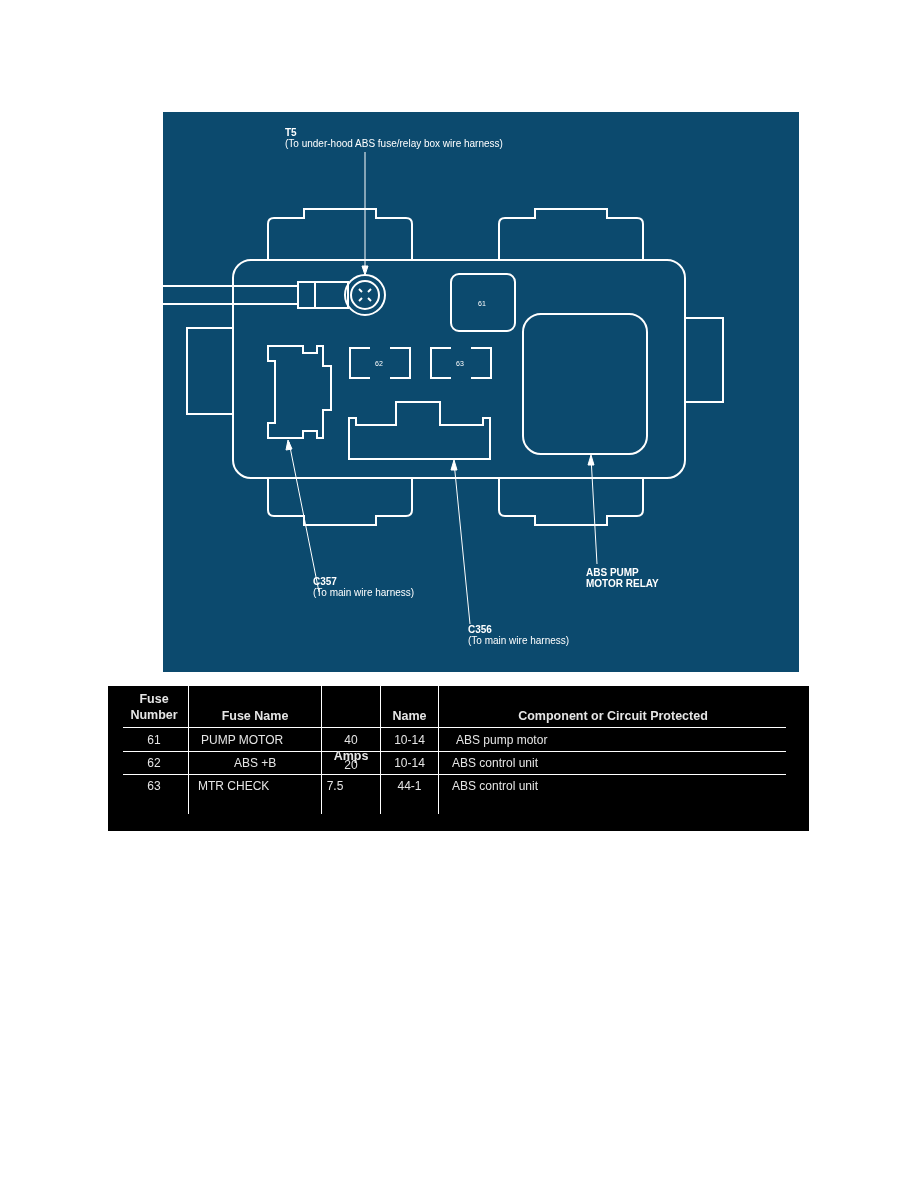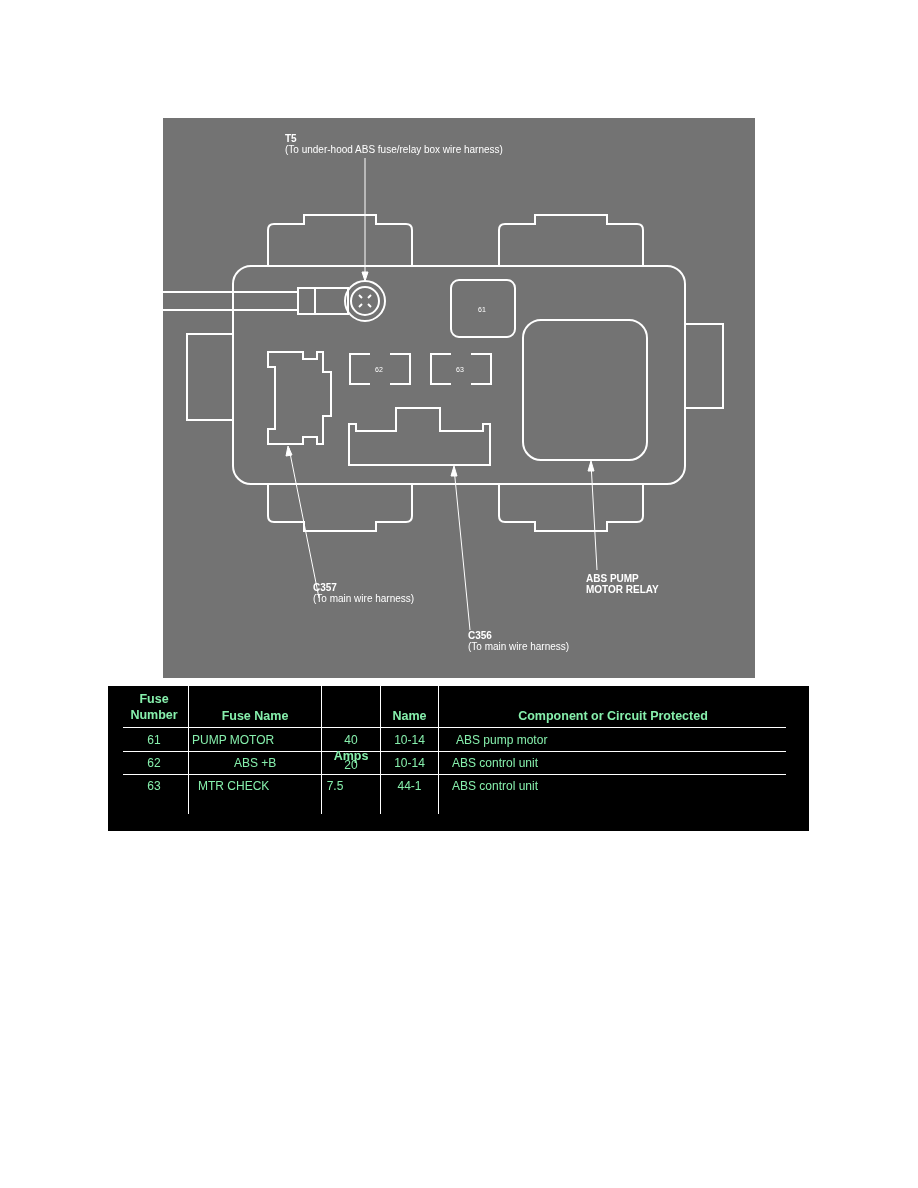--- a/index.html
+++ b/index.html
@@ -1,27 +1,27 @@
 <!DOCTYPE html>
 <html><head>
   <meta charset="utf-8">
   <style>
     html, body { margin: 0; padding: 0; background: #ffffff; }
     body { width: 918px; height: 1188px; position: relative; overflow: hidden;
            font-family: "Liberation Sans", sans-serif; }
-    .diagram { position: absolute; left: 163px; top: 118px; width: 592px; height: 560px;
-               background: #737373; }
+    .diagram { position: absolute; left: 163px; top: 112px; width: 592px; height: 560px;
+               background: #0c4a6e; padding-left: 44px; }
     .diagram svg { position: absolute; left: 0; top: 0; }
     .lbl { position: absolute; color: #ffffff; font-size: 10px; line-height: 11px; white-space: nowrap; }
     .lbl .id { font-weight: bold; display: block; }
     .lbl .desc { display: block; }
     .fuse-tag { position: absolute; color: #ffffff; font-size: 7px; line-height: 8px; }
 
     .fuse-table { position: absolute; left: 108px; top: 686px; width: 701px; height: 145px;
-                  background: #000000; color: #86efac; }
+                  background: #000000; color: #e5e5e5; }
     .fuse-table .cell { position: absolute; font-size: 12px; line-height: 14px; white-space: nowrap; }
     .fuse-table .hdr { font-weight: bold; font-size: 12.5px; }
     .fuse-table .hline { position: absolute; height: 1px; background: #ffffff; }
     .fuse-table .vline { position: absolute; width: 1px; background: #ffffff; }
     .c { text-align: center; }
   </style>
 </head>
 <body>
 
 <div class="diagram">
@@ -113,21 +113,21 @@
   <div class="hline" style="left:15px; width:663px; top:88px;"></div>
 
   <div class="cell hdr c" style="left:15px; width:62px; top:6px;">Fuse</div>
   <div class="cell hdr c" style="left:15px; width:62px; top:22px;">Number</div>
   <div class="cell hdr c" style="left:82px; width:130px; top:23px;">Fuse Name</div>
   <div class="cell hdr c" style="left:214px; width:58px; top:23px;margin-top:40px;">Amps</div>
   <div class="cell hdr c" style="left:273px; width:57px; top:23px;">Name</div>
   <div class="cell hdr c" style="left:332px; width:346px; top:23px;">Component or Circuit Protected</div>
 
   <div class="cell c" style="left:15px; width:62px; top:47px;">61</div>
-  <div class="cell" style="left:84px; top:47px;">PUMP MOTOR</div>
+  <div class="cell" style="left:93px; top:47px;">PUMP MOTOR</div>
   <div class="cell c" style="left:214px; width:58px; top:47px;">40</div>
   <div class="cell c" style="left:273px; width:57px; top:47px;">10-14</div>
   <div class="cell" style="left:348px; top:47px;">ABS pump motor</div>
 
   <div class="cell c" style="left:15px; width:62px; top:70px;">62</div>
   <div class="cell" style="left:86px; top:70px;margin-left:40px;">ABS +B</div>
   <div class="cell c" style="left:214px; width:58px; top:72px;">20</div>
   <div class="cell c" style="left:273px; width:57px; top:70px;">10-14</div>
   <div class="cell" style="left:344px; top:70px;">ABS control unit</div>
 

